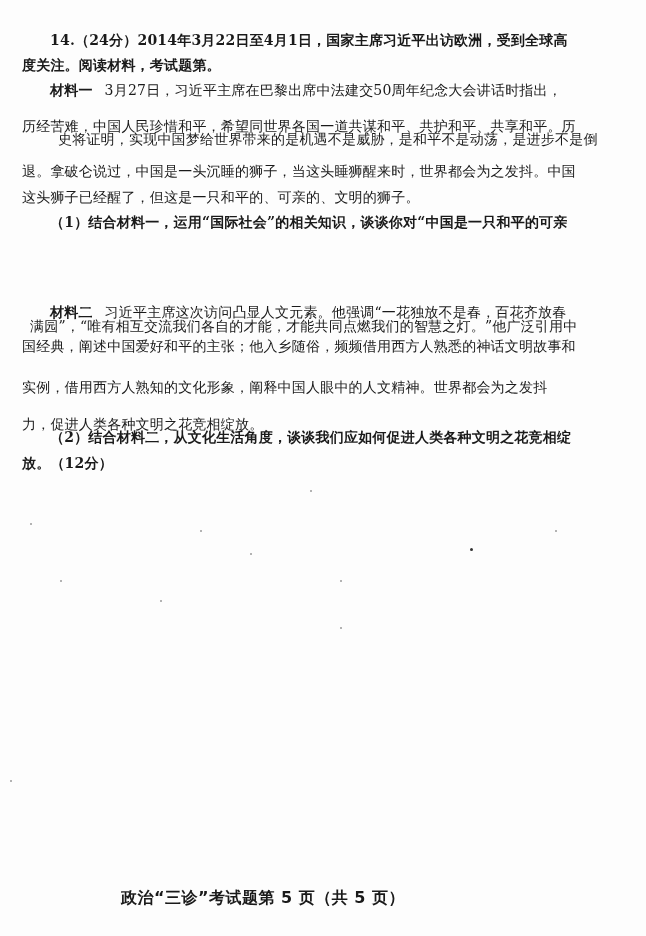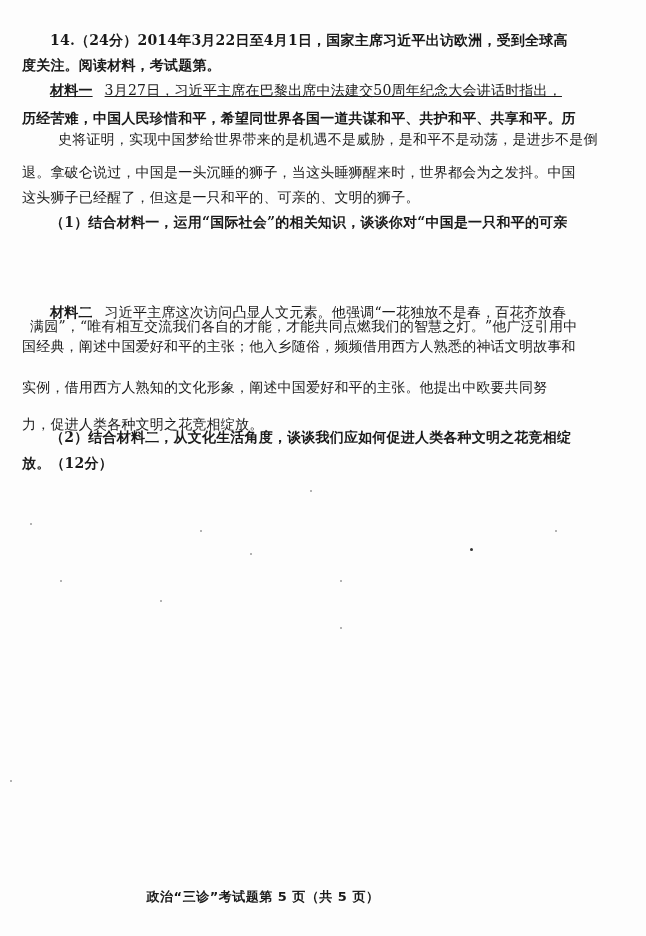--- a/index.html
+++ b/index.html
@@ -37,55 +37,55 @@
     .material-label {
       font-weight: bold;
       margin-right: 12px;
     }
     .footer {
       position: absolute;
       left: 0;
       width: 526px;
       top: 888px;
       text-align: center;
-      font-size: 13px;
+      font-size: 16px;
       font-weight: bold;
       font-family: "DejaVu Sans", "Liberation Sans", sans-serif;
       letter-spacing: 0.5px;
     }
     .speck {
       position: absolute;
       background: #9a9a9a;
       border-radius: 50%;
     }
   </style>
 </head>
 <body>
 
 <div class="page">
 
   <div class="line indent bold" style="top:30px;">14.（24分）2014年3月22日至4月1日，国家主席习近平出访欧洲，受到全球高</div>
   <div class="line bold" style="top:55px;">度关注。阅读材料，考试题第。</div>
 
-  <div class="line indent" style="top:80px;text-decoration:underline;">
+  <div class="line indent" style="top:80px;">
     <span class="material-label">材料一</span><span>3月27日，习近平主席在巴黎出席中法建交50周年纪念大会讲话时指出，</span>
   </div>
-  <div class="line" style="top:108px;font-weight:bold;">历经苦难，中国人民珍惜和平，希望同世界各国一道共谋和平、共护和平、共享和平。历</div>
+  <div class="line" style="top:116px;">历经苦难，中国人民珍惜和平，希望同世界各国一道共谋和平、共护和平、共享和平。历</div>
   <div class="line" style="top:129px;margin-left:36px;">史将证明，实现中国梦给世界带来的是机遇不是威胁，是和平不是动荡，是进步不是倒</div>
-  <div class="line" style="top:162px;">退。拿破仑说过，中国是一头沉睡的狮子，当这头睡狮醒来时，世界都会为之发抖。中国</div>
+  <div class="line" style="top:162px;font-family:Liberation Mono, monospace;">退。拿破仑说过，中国是一头沉睡的狮子，当这头睡狮醒来时，世界都会为之发抖。中国</div>
   <div class="line" style="top:187px;">这头狮子已经醒了，但这是一只和平的、可亲的、文明的狮子。</div>
 
   <div class="line indent bold" style="top:212px;">（1）结合材料一，运用“国际社会”的相关知识，谈谈你对“中国是一只和平的可亲</div>
 
   <div class="line indent" style="top:302px;">
     <span class="material-label">材料二</span><span>习近平主席这次访问凸显人文元素。他强调“一花独放不是春，百花齐放春</span>
   </div>
   <div class="line" style="top:316px;margin-left:8px;">满园”，“唯有相互交流我们各自的才能，才能共同点燃我们的智慧之灯。”他广泛引用中</div>
   <div class="line" style="top:336px;">国经典，阐述中国爱好和平的主张；他入乡随俗，频频借用西方人熟悉的神话文明故事和</div>
-  <div class="line" style="top:377px;">实例，借用西方人熟知的文化形象，阐述中国爱好和平的主张。他提出中欧要共同努</div>
+  <div class="line" style="top:377px;">实例，借用西方人熟知的文化形象，阐释中国人眼中的人文精神。世界都会为之发抖</div>
   <div class="line" style="top:402px;margin-top:12px;">力，促进人类各种文明之花竞相绽放。</div>
 
   <div class="line indent bold" style="top:427px;">（2）结合材料二，从文化生活角度，谈谈我们应如何促进人类各种文明之花竞相绽</div>
   <div class="line bold" style="top:453px;">放。（12分）</div>
 
   <div class="speck" style="left:470px;top:548px;width:3px;height:3px;background:#333;"></div>
   <div class="speck" style="left:30px;top:523px;width:2px;height:2px;"></div>
   <div class="speck" style="left:200px;top:530px;width:2px;height:2px;"></div>
   <div class="speck" style="left:250px;top:553px;width:2px;height:2px;"></div>
   <div class="speck" style="left:340px;top:580px;width:2px;height:2px;"></div>

